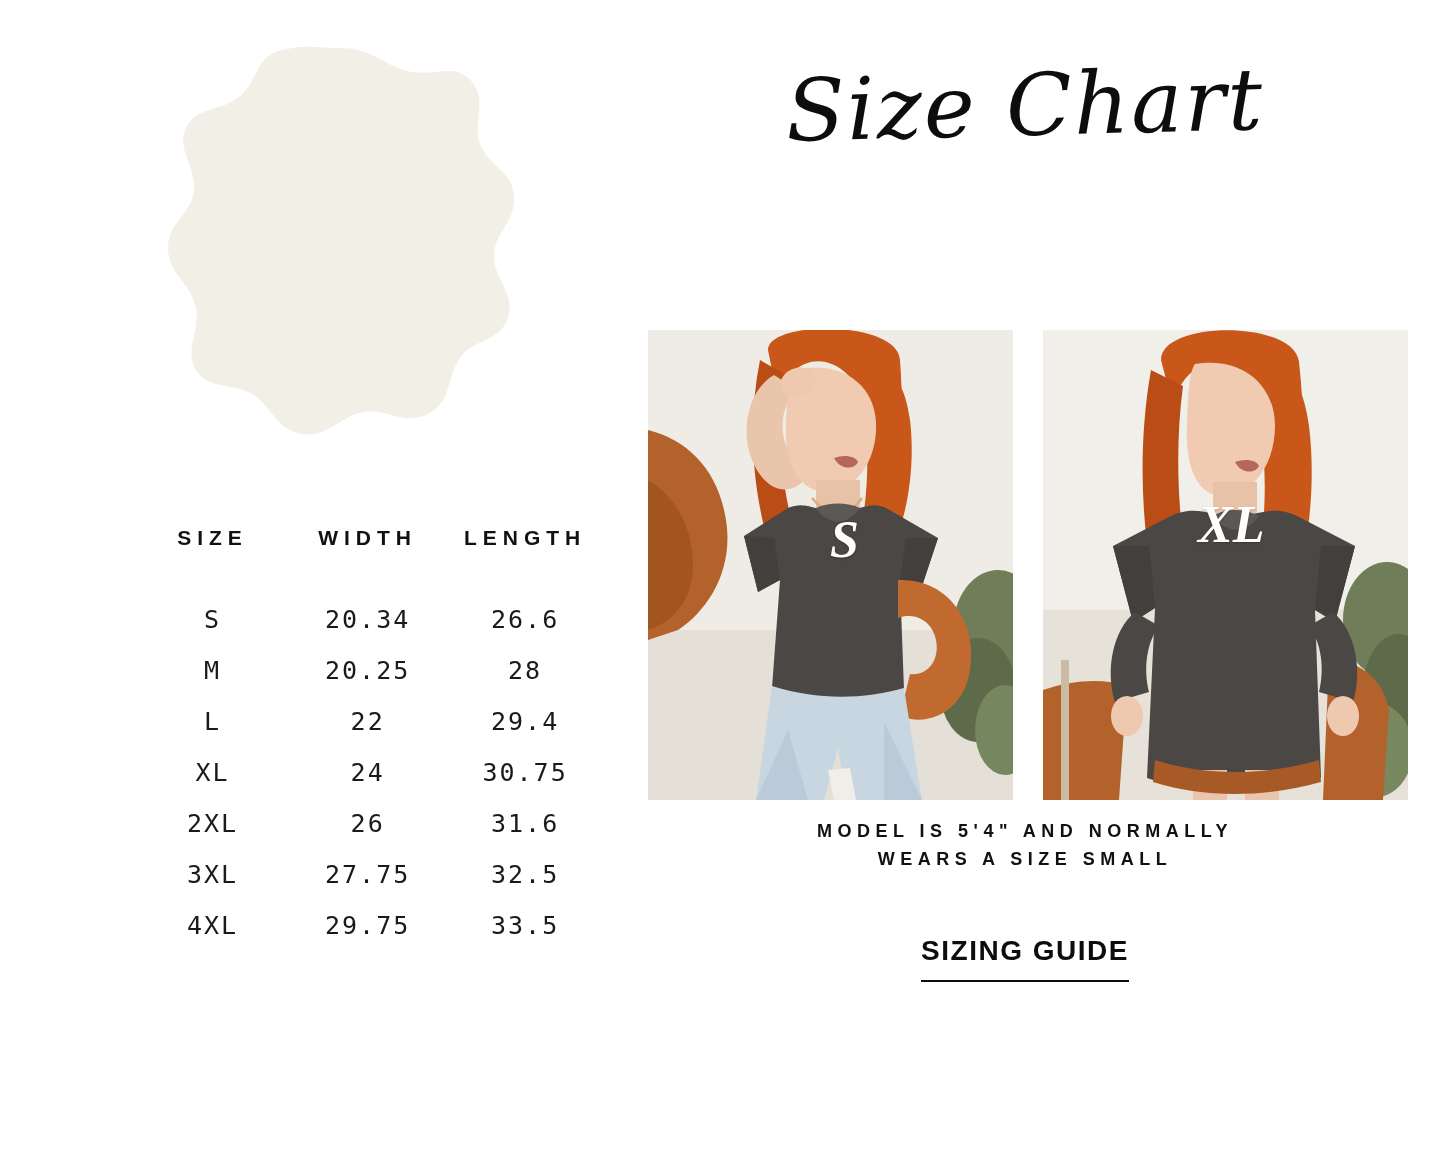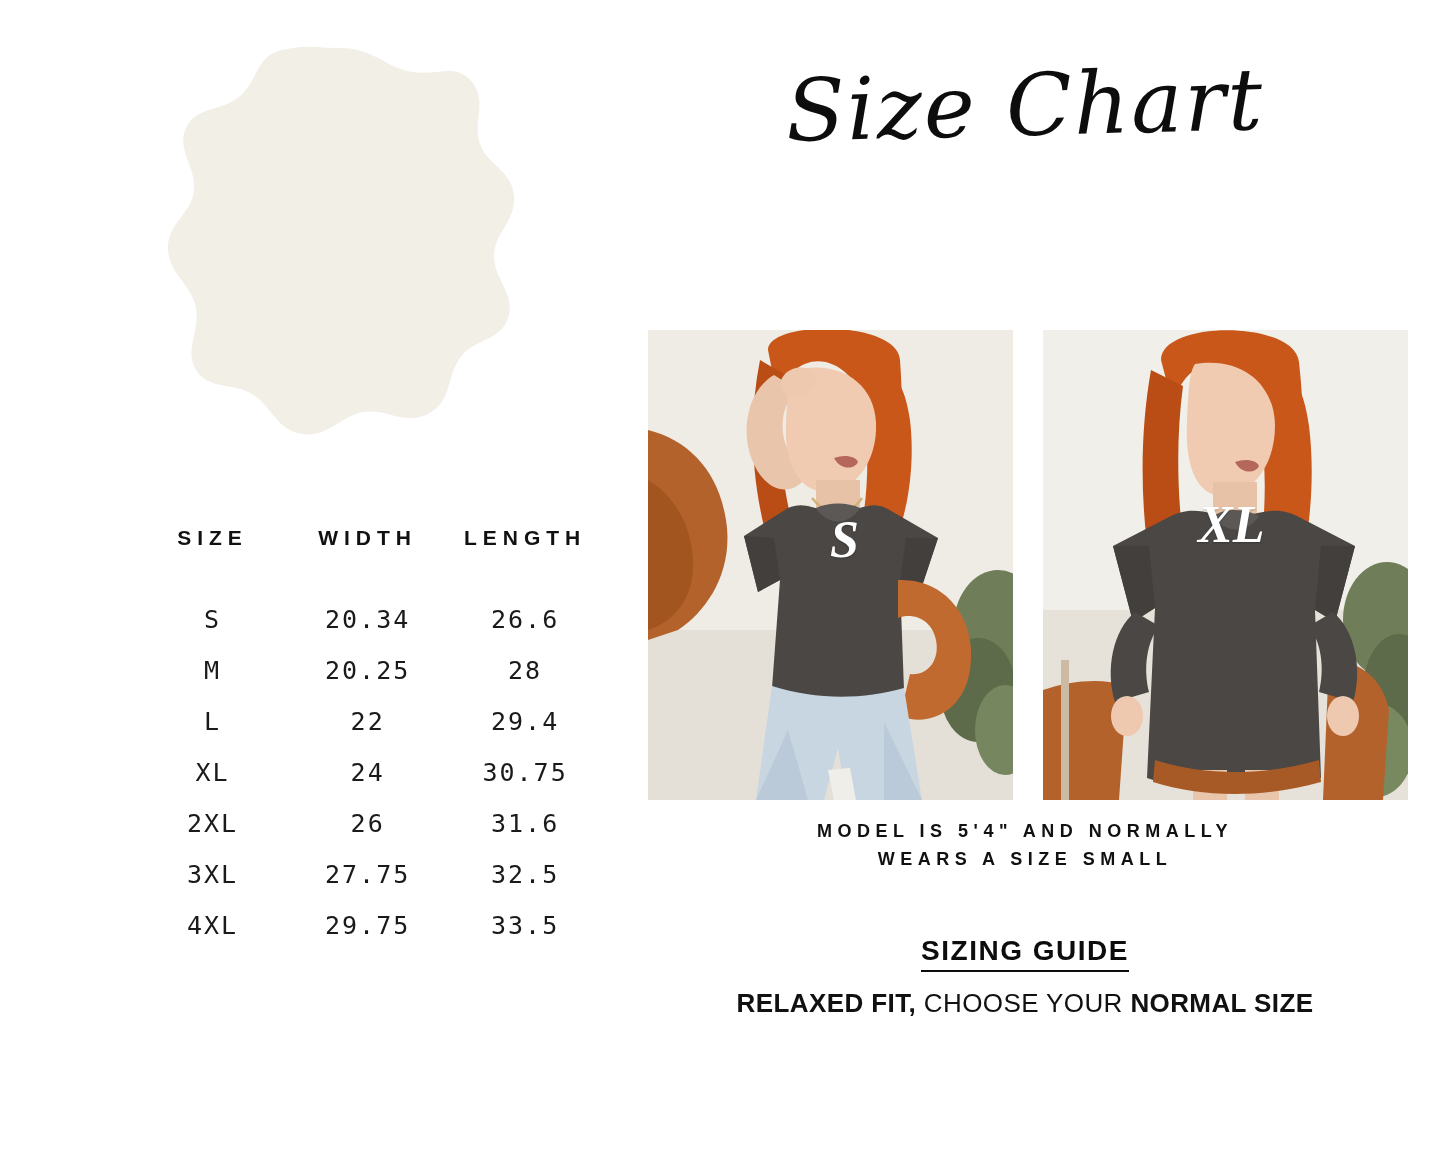--- a/index.html
+++ b/index.html
@@ -170,21 +170,21 @@
     top: 935px;
     width: 840px;
     text-align: center;
     font-size: 28px;
     font-weight: bold;
     letter-spacing: 1.5px;
     color: #0d0d0d;
   }
   .guide-title span {
     border-bottom: 2px solid #0d0d0d;
-    padding-bottom: 4px;
+    padding-bottom: 14px;
   }
 
   .guide-lines {
     position: absolute;
     left: 0;
     top: 985px;
     width: 840px;
     text-align: center;
     font-size: 26px;
     line-height: 1.45;
@@ -379,17 +379,14 @@
   <div class="model-note">
     <span>MODEL IS 5'4" AND NORMALLY</span><br>
     <span>WEARS A SIZE SMALL</span>
   </div>
 
   <div class="guide-title">
     <span>SIZING GUIDE</span>
   </div>
 
   <div class="guide-lines">
-    <span class="ln">
-      <b>RELAXED FIT,</b><span class="lite"> CHOOSE YOUR </span><b>NORMAL SIZE</b>
-    </span>
   </div>
 </div>
 
 </body></html>

